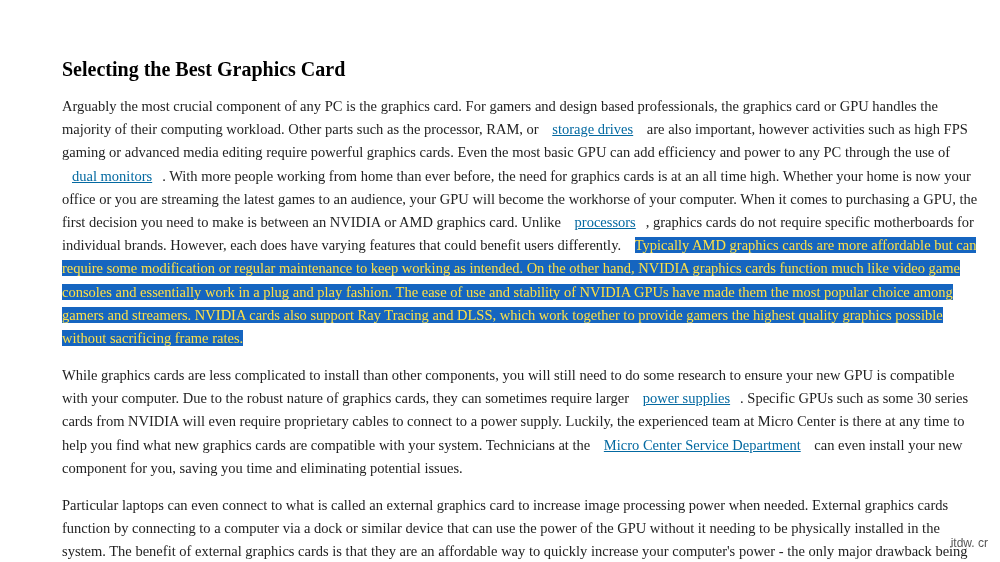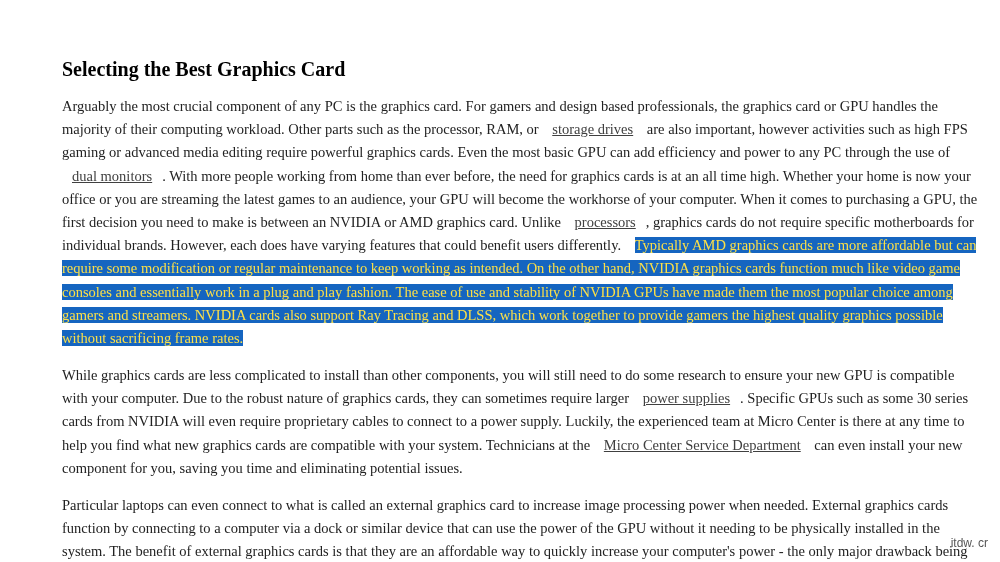--- a/index.html
+++ b/index.html
@@ -37,21 +37,21 @@
       font-size: 14.5px;
       color: #222;
     }
 
     .highlight {
       background-color: #1565C0;
       color: #fde047;
     }
 
     a.article-link {
-      color: #404040;
+      color: #0369a1;
       text-decoration: underline;
     }
 
     .watermark {
       position: fixed;
       bottom: 2px;
       right: 2px;
       font-size: 12px;
       color: #555;
       font-family: Arial, sans-serif;

